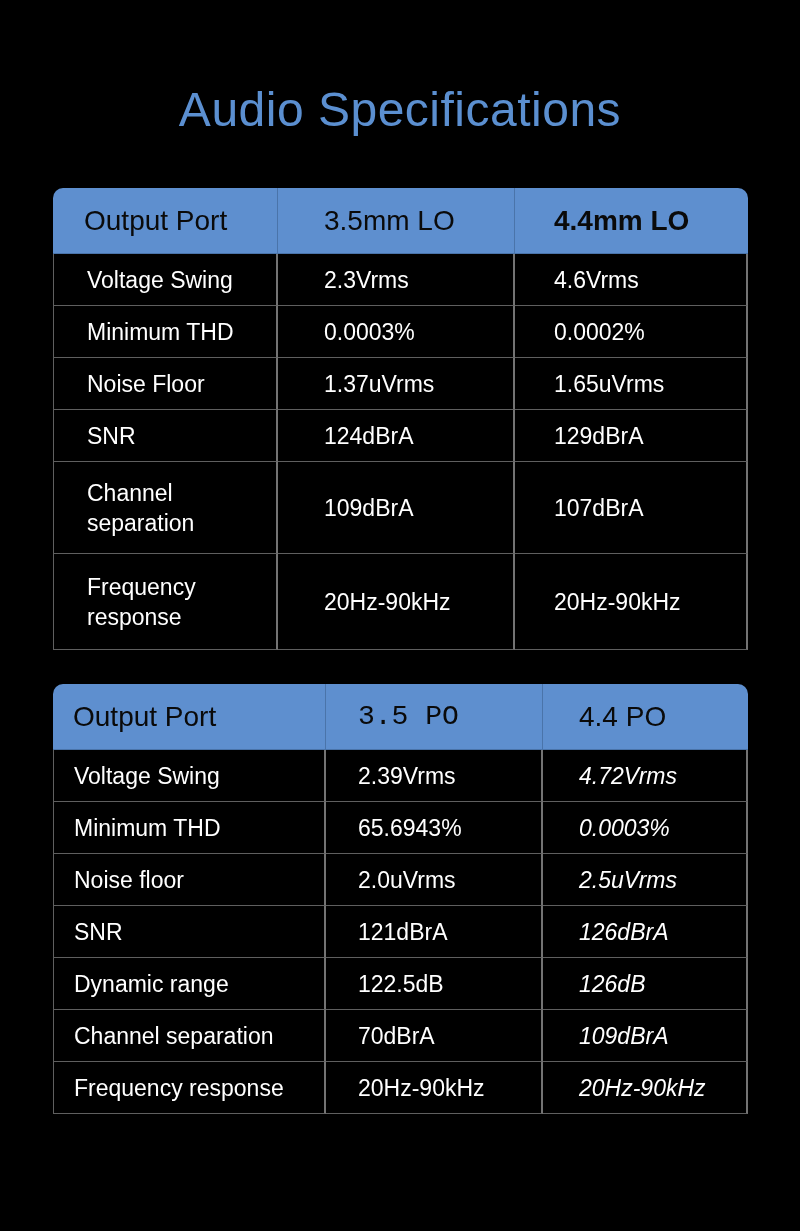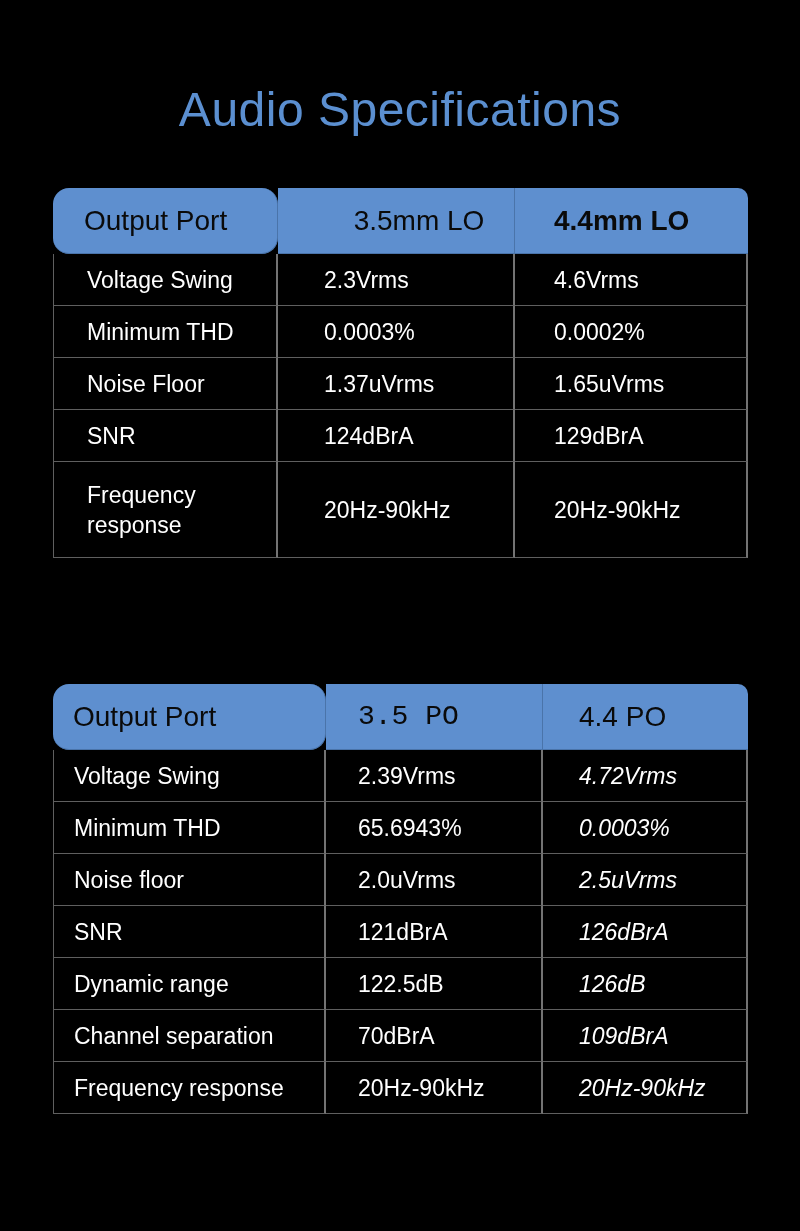--- a/index.html
+++ b/index.html
@@ -47,36 +47,36 @@
     table.spec tr td:first-child, table.spec tr th:first-child {
       border-left: 1px solid #5f5f5f;
     }
     table.spec thead th {
       background: #5e8fcf;
       color: #0a0a0a;
       font-size: 28px;
       border-right: 1px solid #4a74aa;
       border-bottom: 1px solid #4a74aa;
     }
-    table.spec thead th:first-child { border-top-left-radius: 10px; border-left: none; border-radius: 16px; }
+    table.spec thead th:first-child { border-top-left-radius: 10px; border-left: none; }
     table.spec thead th:last-child { border-top-right-radius: 10px; border-right: none; }
     table.spec tbody td {
       font-size: 23px;
       color: #ffffff;
       line-height: 30px;
     }
 
     
     #table1 { top: 188px; }
     #table1 col.c1 { width: 225px; }
     #table1 col.c2 { width: 237px; }
     #table1 col.c3 { width: 233px; }
     #table1 thead th { height: 65px; }
     #table1 thead th:nth-child(1) { padding-left: 31px; }
-    #table1 thead th:nth-child(2) { padding-left: 46px; text-align: center; }
+    #table1 thead th:nth-child(2) { padding-left: 46px; }
     #table1 thead th:nth-child(3) { padding-left: 39px; font-weight: bold; }
     #table1 tbody td:nth-child(1) { padding-left: 33px; }
     #table1 tbody td:nth-child(2) { padding-left: 46px; }
     #table1 tbody td:nth-child(3) { padding-left: 39px; }
     #table1 tbody tr.short td { height: 51px; }
     #table1 tbody tr.tall td { height: 91px; }
     #table1 tbody tr.tall2 td { height: 95px; }
 
     
     #table2 { top: 684px; }
@@ -124,20 +124,28 @@
     <tr class="short">
       <td>Noise Floor</td>
       <td>1.37uVrms</td>
       <td>1.65uVrms</td>
     </tr>
     <tr class="short">
       <td>SNR</td>
       <td>124dBrA</td>
       <td>129dBrA</td>
     </tr>
+    <tr class="tall">
+      <td>
+        <div>Channel</div>
+        <div>separation</div>
+      </td>
+      <td>109dBrA</td>
+      <td>107dBrA</td>
+    </tr>
     <tr class="tall2">
       <td>
         <div>Frequency</div>
         <div>response</div>
       </td>
       <td>20Hz-90kHz</td>
       <td>20Hz-90kHz</td>
     </tr>
   </tbody>
 </table>

